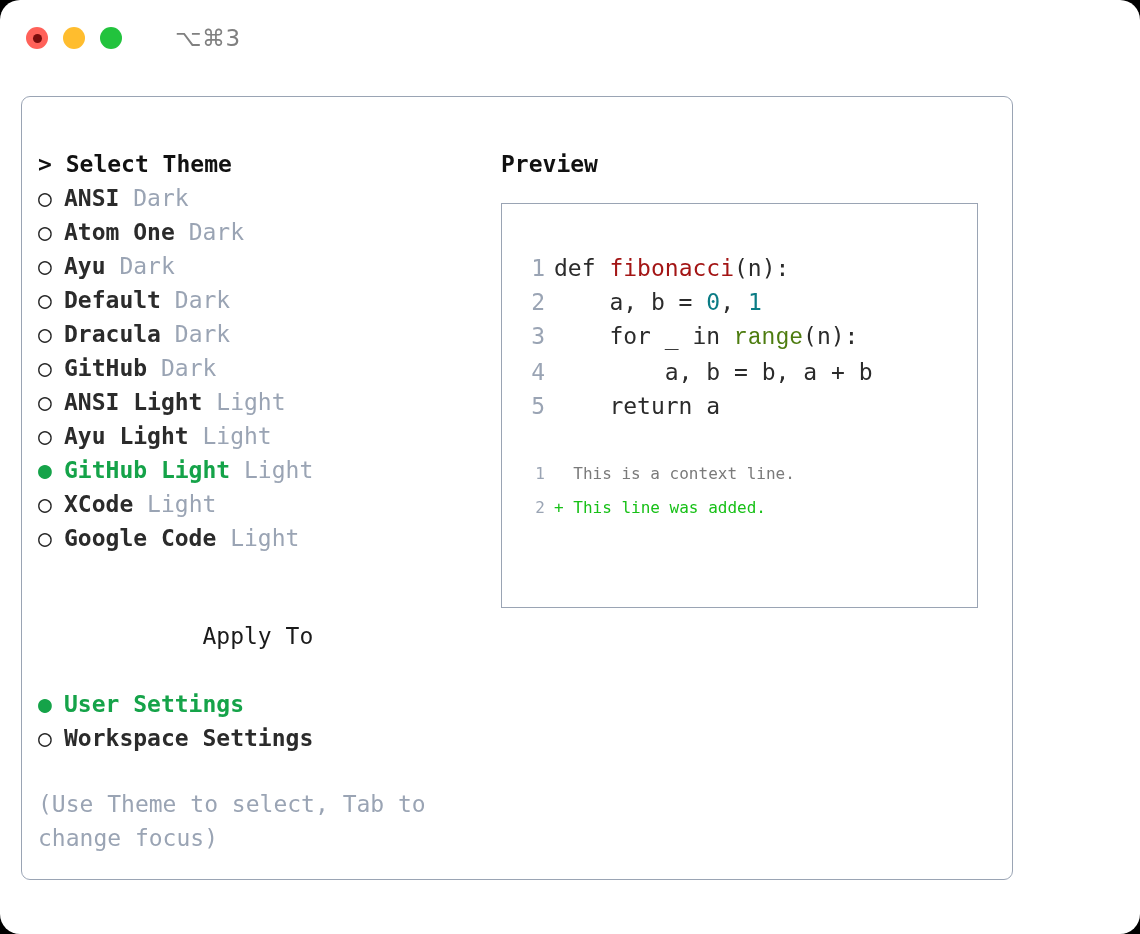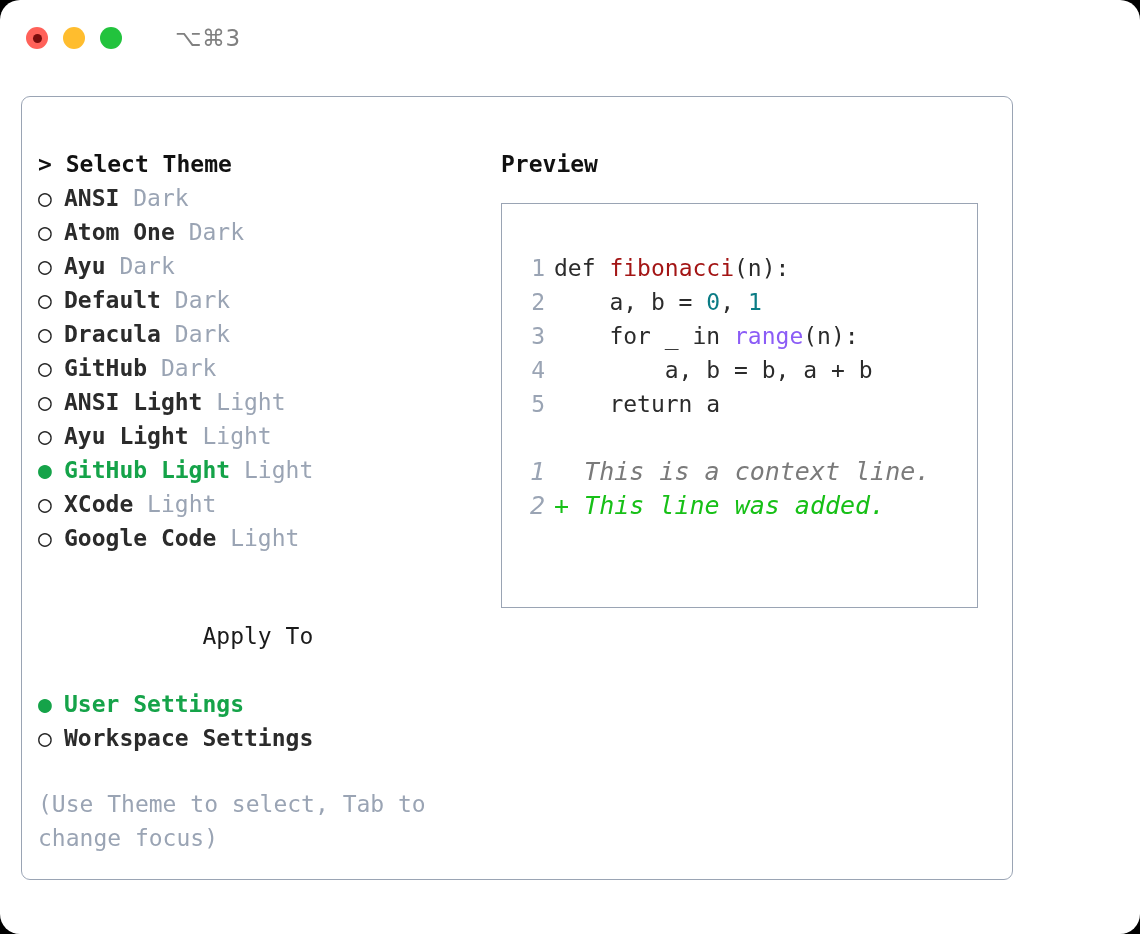--- a/index.html
+++ b/index.html
@@ -172,24 +172,24 @@
   .lineno {
     display: inline-block;
     width: 22px;
     text-align: right;
     color: #9aa4b4;
     margin-right: 9px;
   }
   .tok-plain   { color: #2b2b2b; }
   .tok-fn      { color: #A31515; }
   .tok-num     { color: #0B7C85; }
-  .tok-builtin { color: #8b5cf6; }
+  .tok-builtin { color: #4d7c0f; font-family: Liberation Mono, monospace; }
 
   .diff-gap { height: 34px; }
-  .diff-line { font-size: 25px; line-height: 34px; white-space: pre; padding-left: 21px; font-style: italic; }
+  .diff-line { font-size: 16px; line-height: 34px; white-space: pre; padding-left: 21px; }
   .diff-ctx { color: #7a7a7a; }
   .diff-del { color: #C41E1E; }
   .diff-add { color: #17C017; }
 </style>
 </head>
 <body>
 
 <div class="window">
 
   <div class="titlebar">

